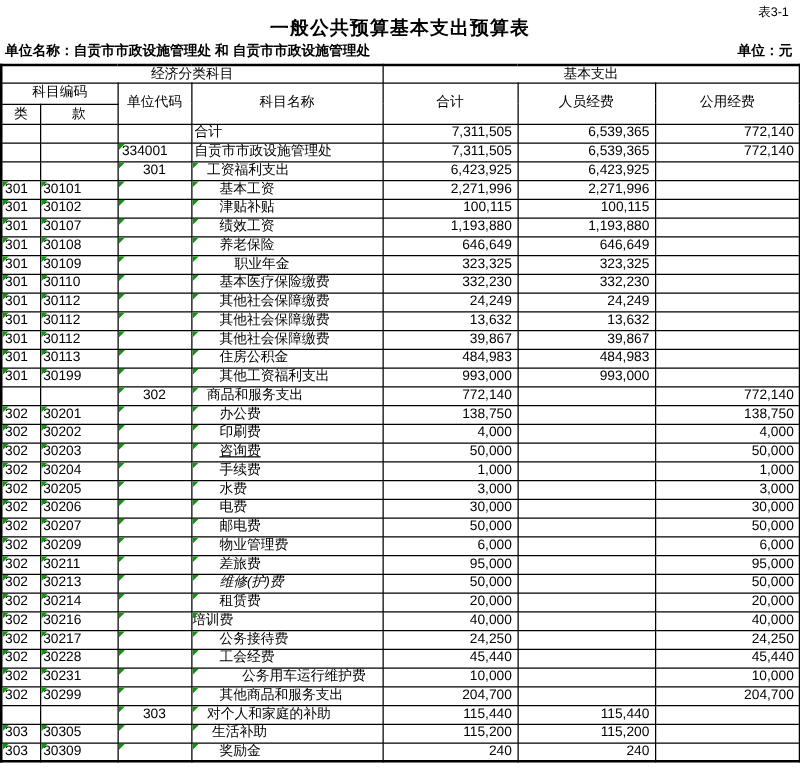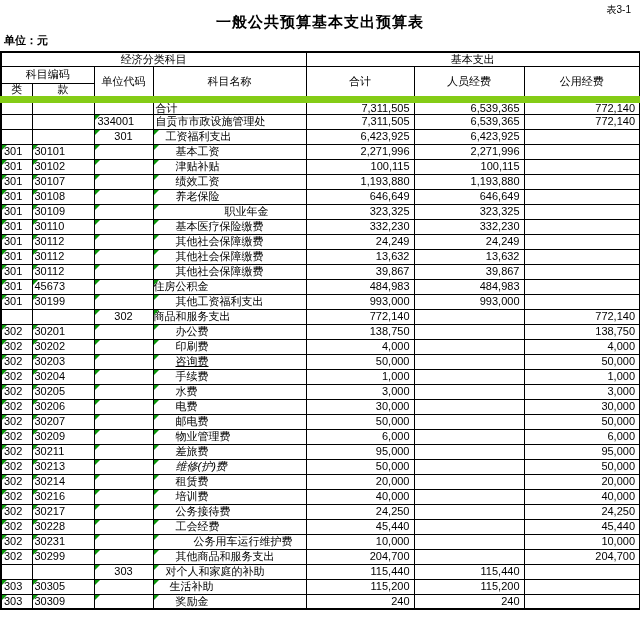--- a/index.html
+++ b/index.html
@@ -37,21 +37,21 @@
     position:relative;
     overflow:hidden;
     white-space:nowrap;
     vertical-align:middle;
     font-weight:normal;
     line-height:1;
   }
   thead tr.h1 th { height:14px; font-size:11px; }
   thead tr.h2 th { height:17px; }
   thead tr.h3 th { height:16px; }
-  thead { border-bottom:7px solid #84cc16; }
+  thead { border-bottom:1px solid #84cc16; }
   tbody tr { height:15px; }
   td.c-lei, td.c-kuan { text-align:left; padding-left:2px; }
   td.c-code { text-align:center; }
   td.c-code.align-left { text-align:left; padding-left:3px; }
   td.c-name { text-align:left; }
   td.c-num { text-align:right; padding-right:4px; }
   .tri {
     display:none;
     position:absolute; top:0; left:0;
     width:0; height:0;
@@ -59,20 +59,21 @@
     border-right:5px solid transparent;
   }
   .tri.show { display:block; }
 </style>
 </head>
 <body>
 
 <div class="sheet-label">表3-1</div>
 <div class="title">一般公共预算基本支出预算表</div>
 <div class="meta">
+  <span>单位名称：自贡市市政设施管理处 和 自贡市市政设施管理处</span>
   <span>单位：元</span>
 </div>
 
 <table class="budget">
   <colgroup>
     <col style="width:31px">
       <col style="width:62px">
       <col style="width:59px">
     <col style="width:153px">
       <col style="width:108px">
@@ -158,21 +159,21 @@
     <td class="c-code"><span class="tri show"></span><span class="val"></span></td>
     <td class="c-name" style="padding-left: 22px; margin-left: 29px;"><span class="tri show"></span><span class="val">养老保险</span></td>
     <td class="c-num"><span class="val">646,649</span></td>
     <td class="c-num"><span class="val">646,649</span></td>
     <td class="c-num"><span class="val"></span></td>
   </tr>
       <tr>
     <td class="c-lei"><span class="tri show"></span><span class="val">301</span></td>
     <td class="c-kuan"><span class="tri show"></span><span class="val">30109</span></td>
     <td class="c-code"><span class="tri show"></span><span class="val"></span></td>
-    <td class="c-name" style="padding-left: 34px; text-align: center;"><span class="tri show"></span><span class="val">职业年金</span></td>
+    <td class="c-name" style="padding-left: 34px;"><span class="tri show"></span><span class="val">职业年金</span></td>
     <td class="c-num"><span class="val">323,325</span></td>
     <td class="c-num"><span class="val">323,325</span></td>
     <td class="c-num"><span class="val"></span></td>
   </tr>
       <tr>
     <td class="c-lei"><span class="tri show"></span><span class="val">301</span></td>
     <td class="c-kuan"><span class="tri show"></span><span class="val">30110</span></td>
     <td class="c-code"><span class="tri show"></span><span class="val"></span></td>
     <td class="c-name" style="padding-left: 22px;"><span class="tri show"></span><span class="val">基本医疗保险缴费</span></td>
     <td class="c-num"><span class="val">332,230</span></td>
@@ -201,41 +202,41 @@
     <td class="c-lei"><span class="tri show"></span><span class="val">301</span></td>
     <td class="c-kuan"><span class="tri show"></span><span class="val">30112</span></td>
     <td class="c-code"><span class="tri show"></span><span class="val"></span></td>
     <td class="c-name" style="padding-left: 22px;"><span class="tri show"></span><span class="val">其他社会保障缴费</span></td>
     <td class="c-num"><span class="val">39,867</span></td>
     <td class="c-num"><span class="val">39,867</span></td>
     <td class="c-num"><span class="val"></span></td>
   </tr>
       <tr>
     <td class="c-lei"><span class="tri show"></span><span class="val">301</span></td>
-    <td class="c-kuan"><span class="tri show"></span><span class="val">45673</span></td>
-    <td class="c-code"><span class="tri show"></span><span class="val"></span></td>
-    <td class="c-name" style=""><span class="tri show"></span><span class="val">住房公积金</span></td>
+    <td class="c-kuan"><span class="tri show"></span><span class="val">30113</span></td>
+    <td class="c-code"><span class="tri show"></span><span class="val"></span></td>
+    <td class="c-name" style="padding-left: 22px;"><span class="tri show"></span><span class="val">住房公积金</span></td>
     <td class="c-num"><span class="val">484,983</span></td>
     <td class="c-num"><span class="val">484,983</span></td>
     <td class="c-num"><span class="val"></span></td>
   </tr>
       <tr>
     <td class="c-lei"><span class="tri show"></span><span class="val">301</span></td>
     <td class="c-kuan"><span class="tri show"></span><span class="val">30199</span></td>
     <td class="c-code"><span class="tri show"></span><span class="val"></span></td>
     <td class="c-name" style="padding-left: 22px;"><span class="tri show"></span><span class="val">其他工资福利支出</span></td>
     <td class="c-num"><span class="val">993,000</span></td>
     <td class="c-num"><span class="val">993,000</span></td>
     <td class="c-num"><span class="val"></span></td>
   </tr>
       <tr>
     <td class="c-lei"><span class="val"></span></td>
     <td class="c-kuan"><span class="val"></span></td>
     <td class="c-code"><span class="tri show"></span><span class="val">302</span></td>
-    <td class="c-name" style="padding-left: 0;"><span class="tri show"></span><span class="val">商品和服务支出</span></td>
+    <td class="c-name" style="padding-left: 12px;"><span class="tri show"></span><span class="val">商品和服务支出</span></td>
     <td class="c-num"><span class="val">772,140</span></td>
     <td class="c-num"><span class="val"></span></td>
     <td class="c-num"><span class="val">772,140</span></td>
   </tr>
       <tr>
     <td class="c-lei"><span class="tri show"></span><span class="val">302</span></td>
     <td class="c-kuan"><span class="tri show"></span><span class="val">30201</span></td>
     <td class="c-code"><span class="tri show"></span><span class="val"></span></td>
     <td class="c-name" style="padding-left: 22px;"><span class="tri show"></span><span class="val">办公费</span></td>
     <td class="c-num"><span class="val">138,750</span></td>
@@ -329,21 +330,21 @@
     <td class="c-code"><span class="tri show"></span><span class="val"></span></td>
     <td class="c-name" style="padding-left: 22px;"><span class="tri show"></span><span class="val">租赁费</span></td>
     <td class="c-num"><span class="val">20,000</span></td>
     <td class="c-num"><span class="val"></span></td>
     <td class="c-num"><span class="val">20,000</span></td>
   </tr>
       <tr>
     <td class="c-lei"><span class="tri show"></span><span class="val">302</span></td>
     <td class="c-kuan"><span class="tri show"></span><span class="val">30216</span></td>
     <td class="c-code"><span class="tri show"></span><span class="val"></span></td>
-    <td class="c-name" style="padding-left: 22px;"><span class="tri show"></span><span class="val">培训费</span></td>
+    <td class="c-name" style=""><span class="tri show"></span><span class="val">培训费</span></td>
     <td class="c-num"><span class="val">40,000</span></td>
     <td class="c-num"><span class="val"></span></td>
     <td class="c-num"><span class="val">40,000</span></td>
   </tr>
       <tr>
     <td class="c-lei"><span class="tri show"></span><span class="val">302</span></td>
     <td class="c-kuan"><span class="tri show"></span><span class="val">30217</span></td>
     <td class="c-code"><span class="tri show"></span><span class="val"></span></td>
     <td class="c-name" style="padding-left: 22px;"><span class="tri show"></span><span class="val">公务接待费</span></td>
     <td class="c-num"><span class="val">24,250</span></td>

